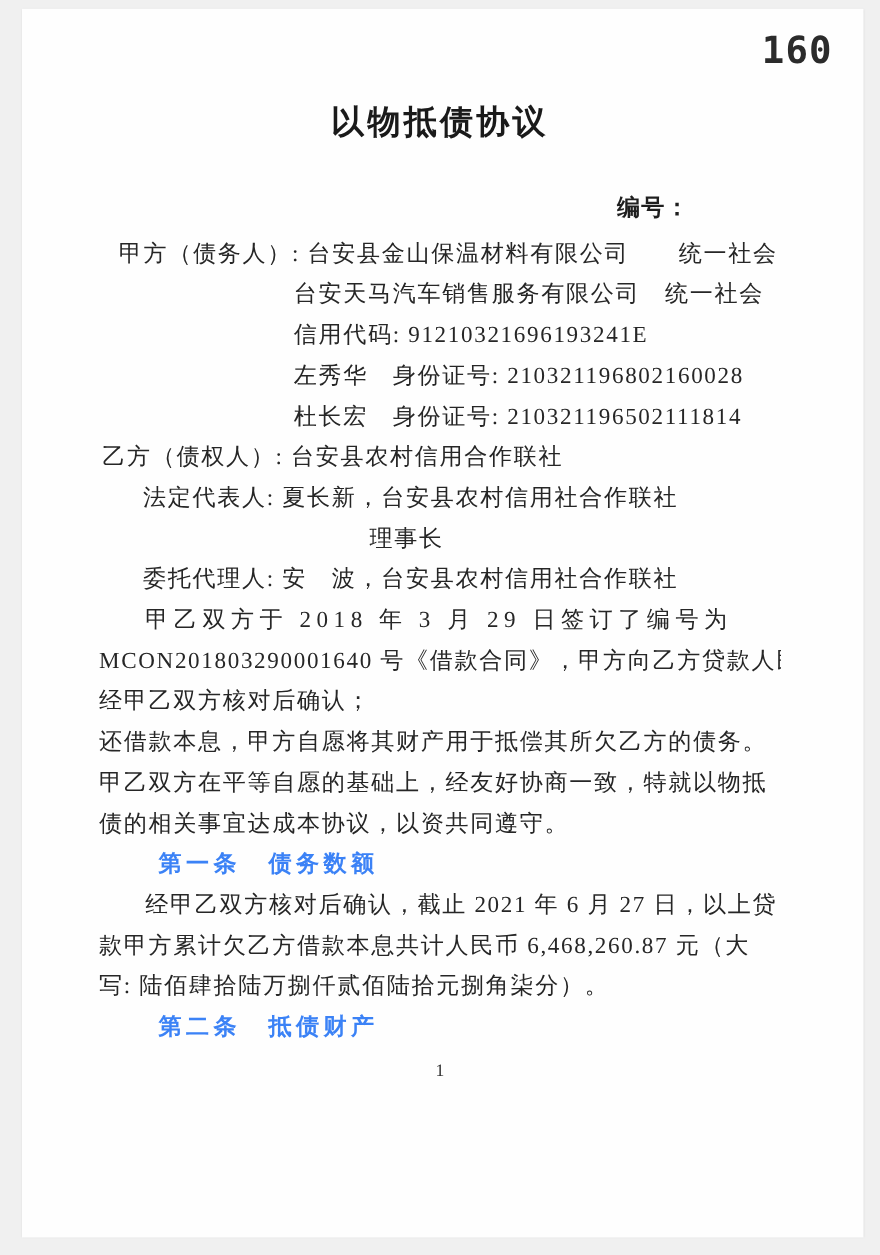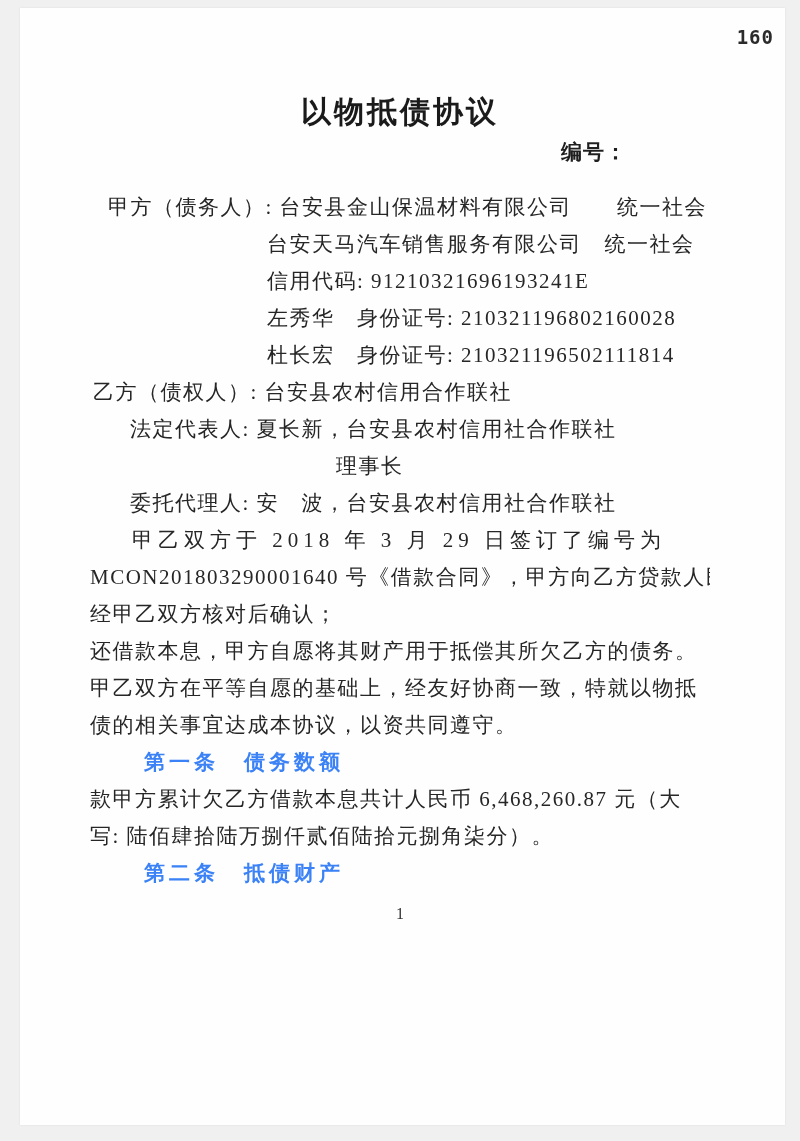--- a/index.html
+++ b/index.html
@@ -18,23 +18,23 @@
     width: 765px;
     height: 1117px;
     background: #fefefe;
     box-sizing: border-box;
     padding: 82px 75px 0 70px;
     box-shadow: 0 0 2px rgba(0,0,0,0.08);
   }
   .corner-num {
     position: absolute;
     top: 18px;
-    right: 11px;
+    right: 28px;
     font-family: "DejaVu Sans Mono", "Liberation Mono", monospace;
-    font-size: 19px;
+    font-size: 34px;
     font-weight: 600;
     color: #2b2b2b;
     letter-spacing: 1px;
   }
   .doc-title {
     line-height: 44px;
     height: 44px;
     text-align: center;
     font-family: "DejaVu Sans", "Liberation Sans", sans-serif;
     font-size: 30px;
@@ -44,23 +44,24 @@
   }
   .doc-no {
     line-height: 36px;
     height: 36px;
     text-align: right;
     padding-right: 83px;
     font-size: 21px;
     font-weight: bold;
     color: #1f1f1f;
     letter-spacing: 1px;
+    margin-top: 36px;
   }
   .lines {
-    margin-top: 19px;
+    margin-top: 6px;
     width: 620px;
     color: #262626;
   }
   .line {
     line-height: 37px;
     height: 37px;
     font-size: 21px;
     letter-spacing: 1.5px;
     white-space: nowrap;
     overflow: hidden;
@@ -109,19 +110,20 @@
       <div class="line l-rep">法定代表人: 夏长新，台安县农村信用社合作联社</div>
       <div class="line l-sub1">理事长</div>
       <div class="line l-rep">委托代理人: 安　波，台安县农村信用社合作联社</div>
       <div class="line l-pf l-sp">甲乙双方于 2018 年 3 月 29 日签订了编号为</div>
       <div class="line l-p">MCON201803290001640 号《借款合同》，甲方向乙方贷款人民币</div>
       <div class="line l-p">经甲乙双方核对后确认；</div>
       <div class="line l-p">还借款本息，甲方自愿将其财产用于抵偿其所欠乙方的债务。</div>
       <div class="line l-p">甲乙双方在平等自愿的基础上，经友好协商一致，特就以物抵</div>
       <div class="line l-p">债的相关事宜达成本协议，以资共同遵守。</div>
       <div class="line l-h">第一条　债务数额</div>
+      <div class="line l-pf">经甲乙双方核对后确认，截止 2021 年 6 月 27 日，以上贷</div>
       <div class="line l-p">款甲方累计欠乙方借款本息共计人民币 6,468,260.87 元（大</div>
       <div class="line l-p">写: 陆佰肆拾陆万捌仟贰佰陆拾元捌角柒分）。</div>
       <div class="line l-h">第二条　抵债财产</div>
     </div>
 
   <div class="footer-page">1</div>
 </div>
 
 </body></html>

